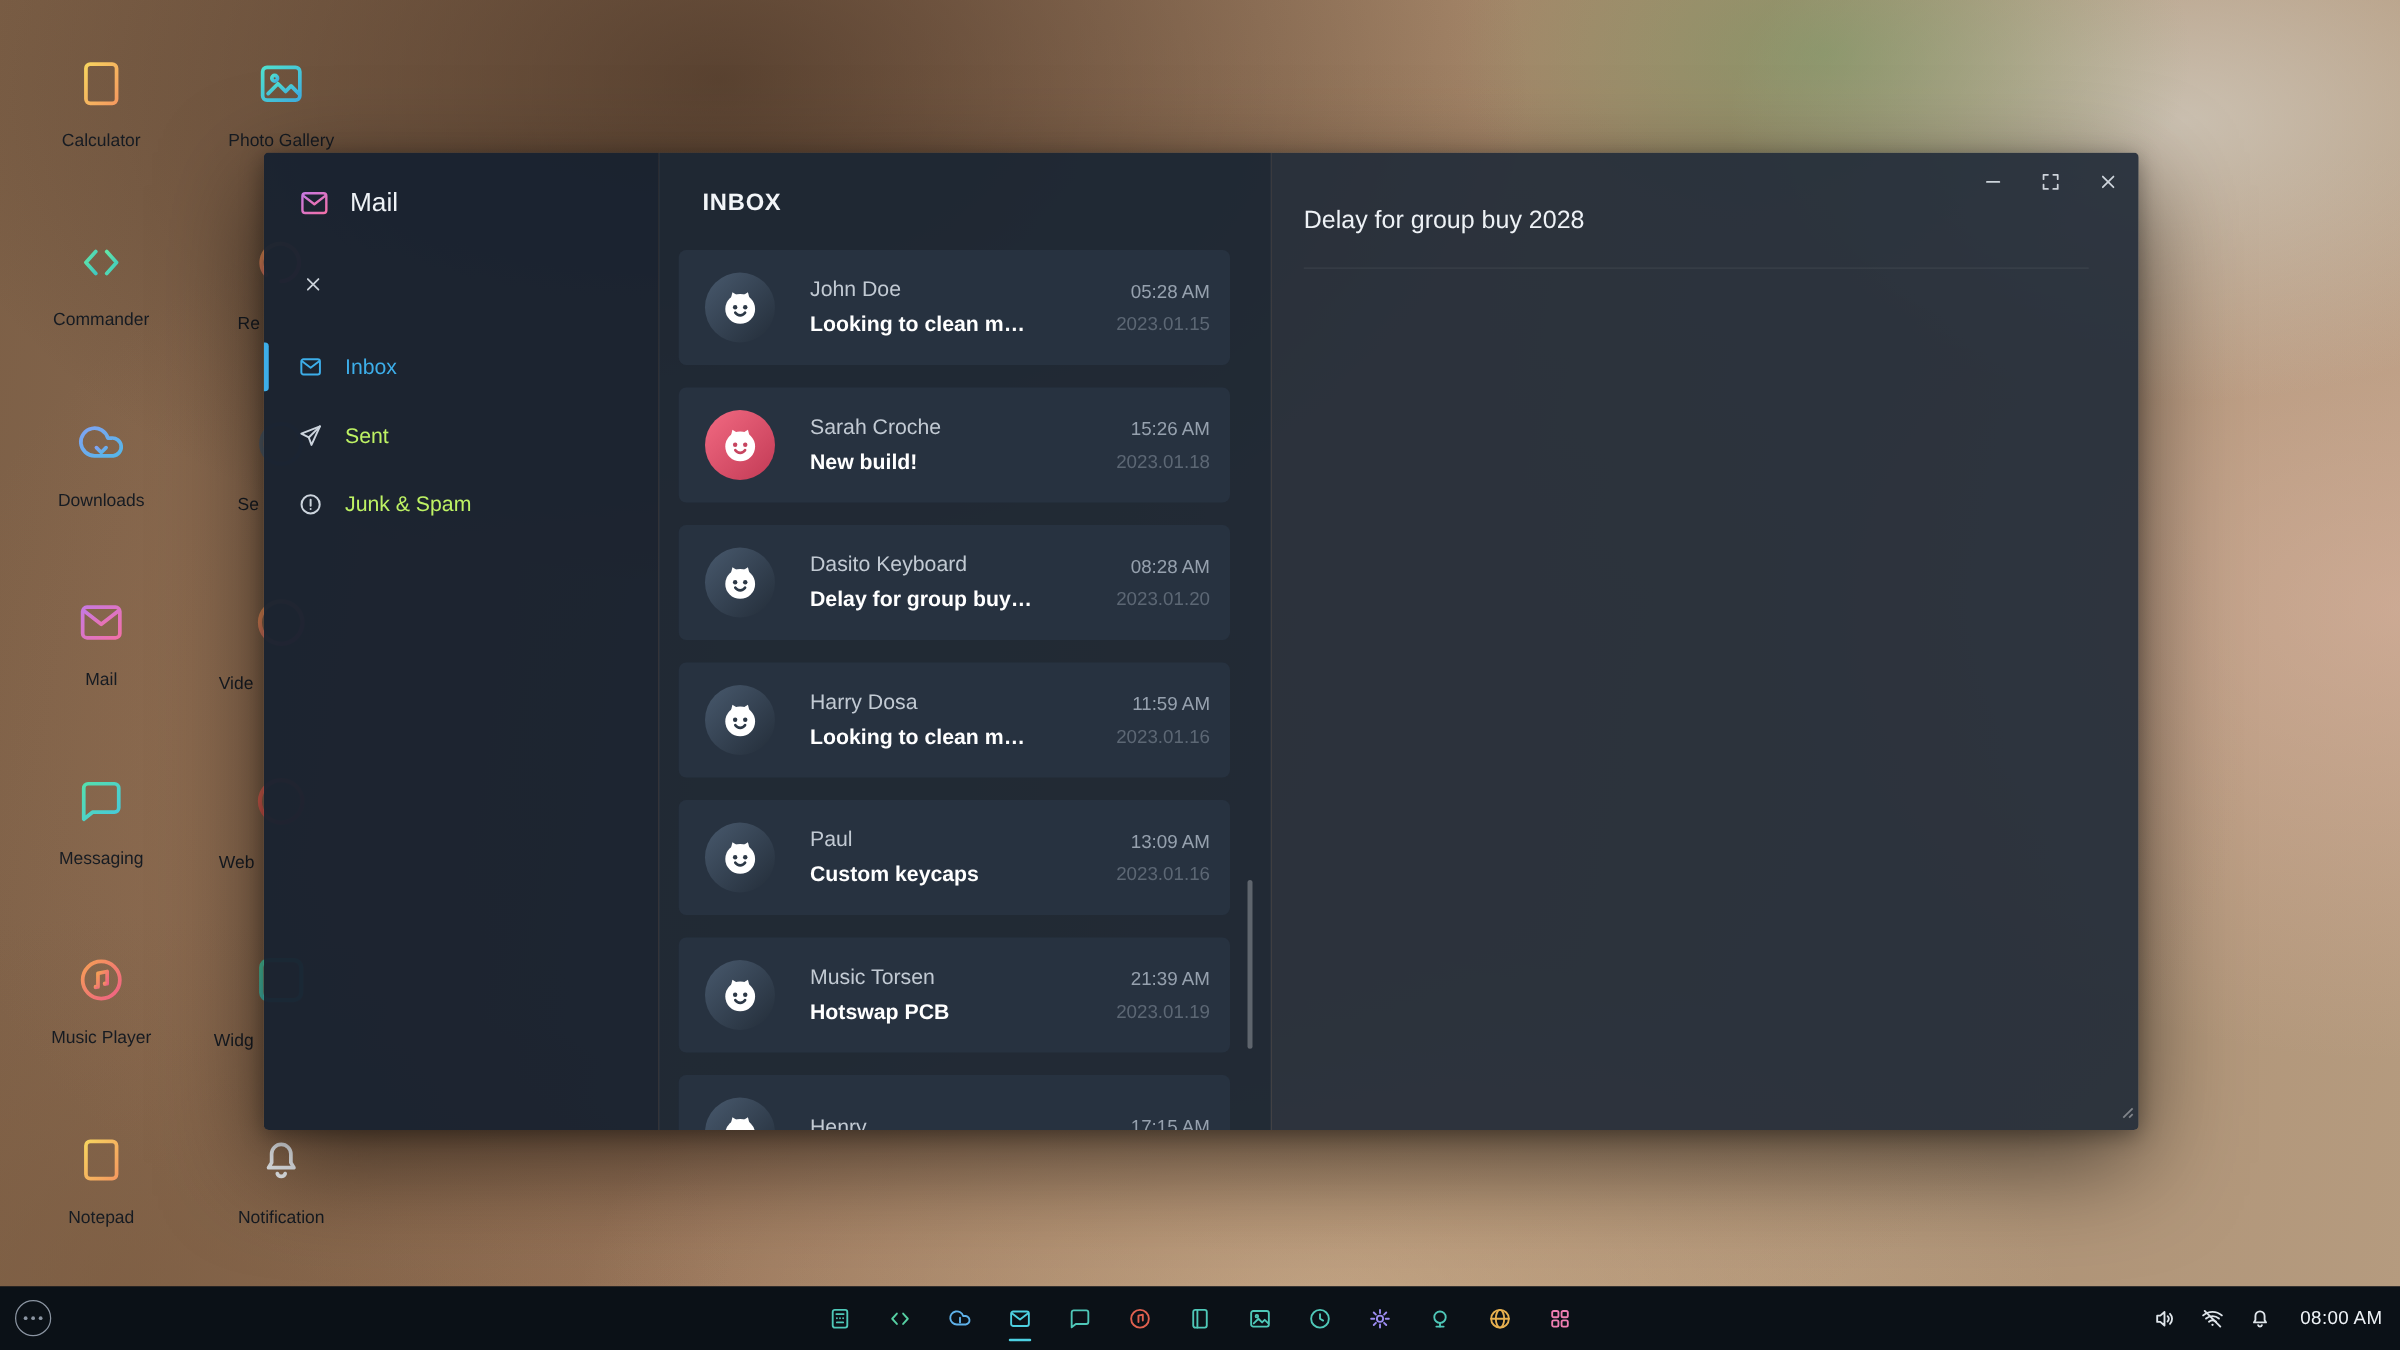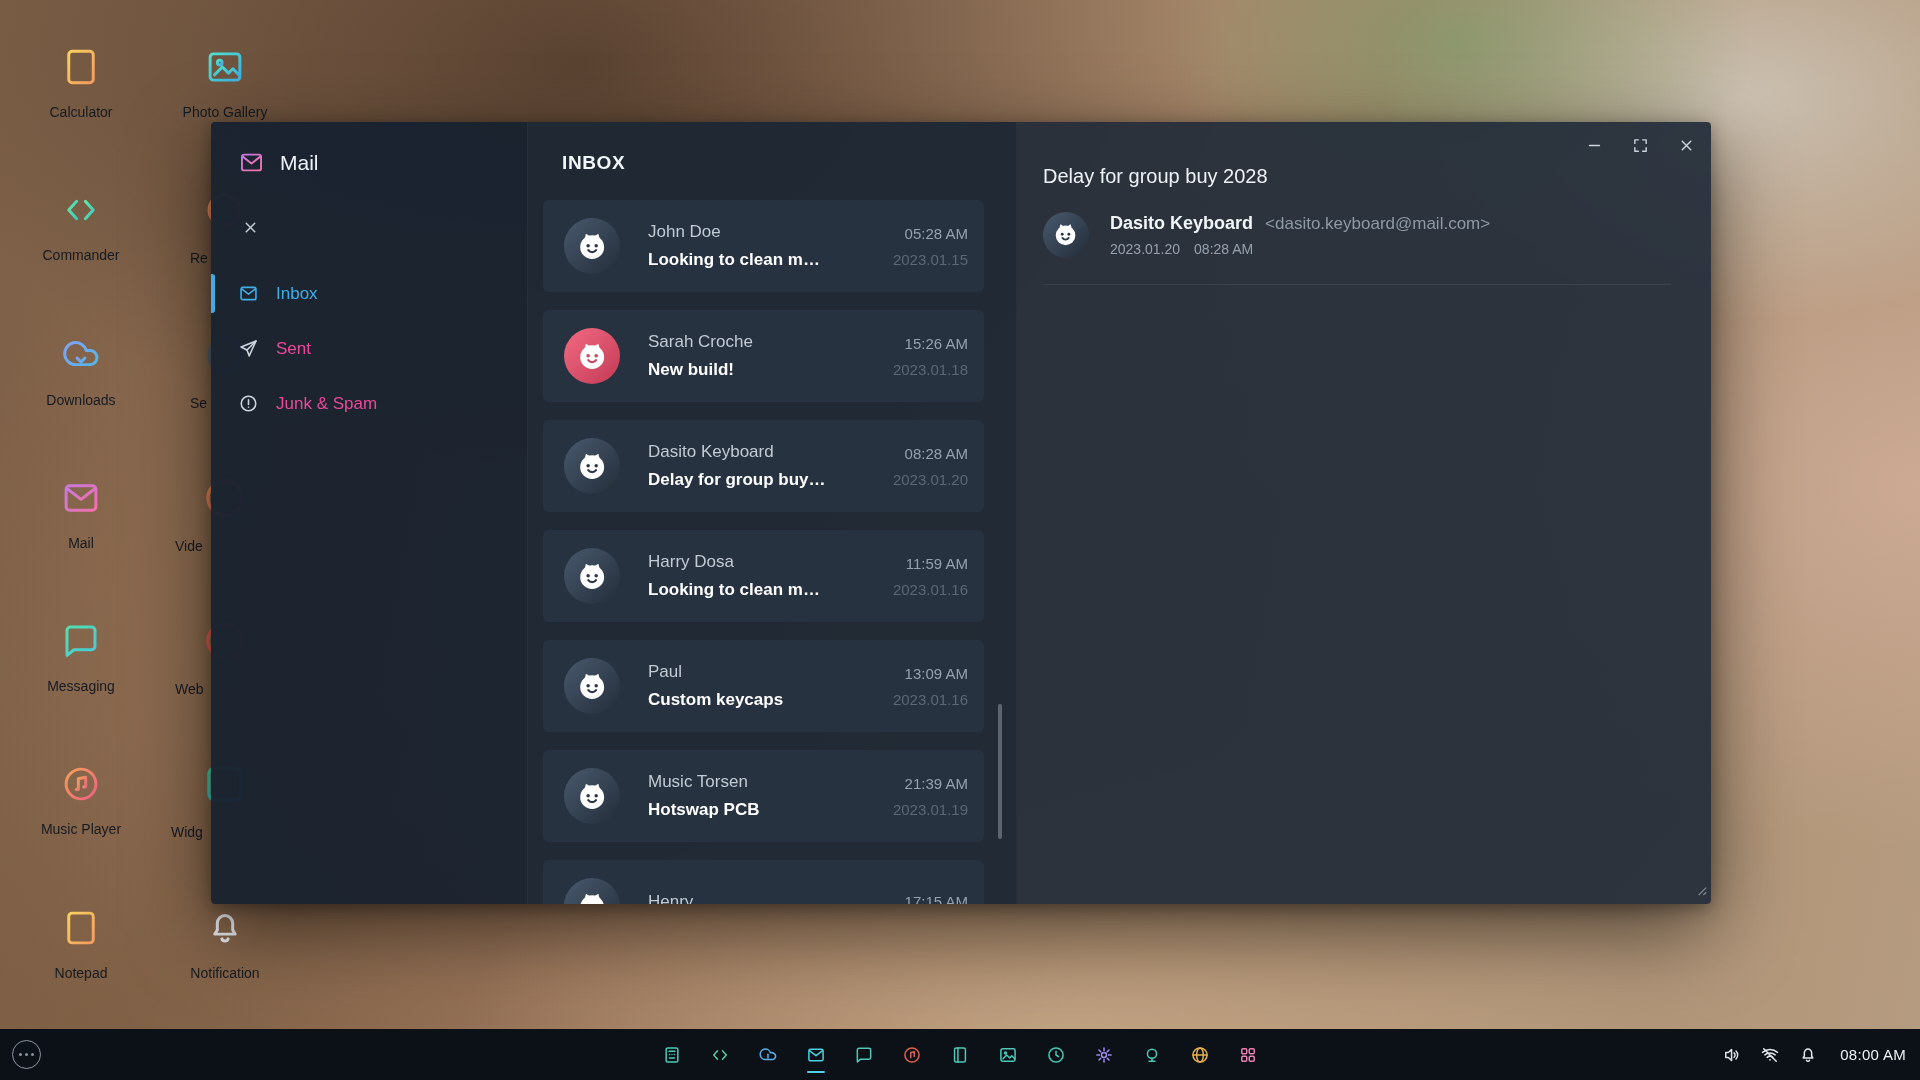--- a/index.html
+++ b/index.html
@@ -35,21 +35,21 @@
     display:flex; border-radius:4px; overflow:hidden; z-index:10;
     box-shadow:0 26px 80px rgba(0,0,0,.55), 0 4px 18px rgba(0,0,0,.35);
   }
   .sidebar { width:316px; background:rgba(25,34,47,.97); flex:none; position:relative; }
   .side-header { display:flex; align-items:center; gap:15px; padding:27px 0 0 27px; }
   .side-header svg { width:27px; height:27px; }
   .side-title { font-size:21px; font-weight:500; color:#eef2f6; }
   .side-close { margin:36px 0 0 24px; width:30px; height:30px; display:flex; align-items:center; justify-content:center; background:none; border:none; cursor:pointer; }
   .side-close svg { width:17px; height:17px; stroke:#c9d0d8; }
   .nav { margin-top:24px; }
-  .nav-item { position:relative; display:flex; align-items:center; gap:17px; height:55px; padding-left:27px; font-size:17px; color:#ec4899; cursor:pointer; }
+  .nav-item { position:relative; display:flex; align-items:center; gap:17px; height:55px; padding-left:27px; font-size:17px; color:#bef264; cursor:pointer; }
   .nav-item svg { width:21px; height:21px; stroke:#ccd4dd; }
   .nav-item.active { color:#3daee9; }
   .nav-item.active svg { stroke:#3daee9; }
   .nav-item.active::before { content:""; position:absolute; left:0; top:8px; bottom:8px; width:4px; background:#3daee9; border-radius:0 3px 3px 0; }
 
   .list { width:490px; background:rgba(28,38,51,.96); flex:none; position:relative; padding-left:15px;
           border-left:1px solid rgba(255,255,255,.035); border-right:1px solid rgba(255,255,255,.035); }
   .list-header { margin:30px 0 0 19px; font-size:19px; font-weight:700; letter-spacing:.6px; color:#f2f5f8; }
   .cards { margin-top:26px; }
   .card { width:441px; height:92px; border-radius:6px; background:#273240; margin-bottom:18px;
@@ -469,35 +469,20 @@
         </button>
         <button class="win-btn">
           <svg viewBox="0 0 24 24" fill="none" stroke-width="2" stroke-linecap="round">
               <path d="M6 6 18 18M18 6 6 18"></path>
             </svg>
         </button>
       </div>
 
       <div class="reader-title">Delay for group buy 2028</div>
 
-      <div class="sender-row">
-        <span class="avatar av-blue sender-av">
-            <svg viewBox="0 0 24 24">
-              <use href="#sym-face"></use>
-            </svg>
-          </span>
-        <div>
-          <div class="sender-line1">
-            <span class="sender-name">Dasito Keyboard</span><span class="sender-email">&lt;dasito.keyboard@mail.com&gt;</span>
-          </div>
-          <div class="sender-meta">
-            <span>2023.01.20</span><span class="mt">08:28 AM</span>
-          </div>
-        </div>
-      </div>
 
       <div class="reader-divider"></div>
 
 
       <span class="grip">
         <svg viewBox="0 0 16 16" fill="none" stroke-width="1.5">
             <path d="M14 6 6 14"></path>
             <path d="M14 11 11 14"></path>
           </svg>
       </span>

